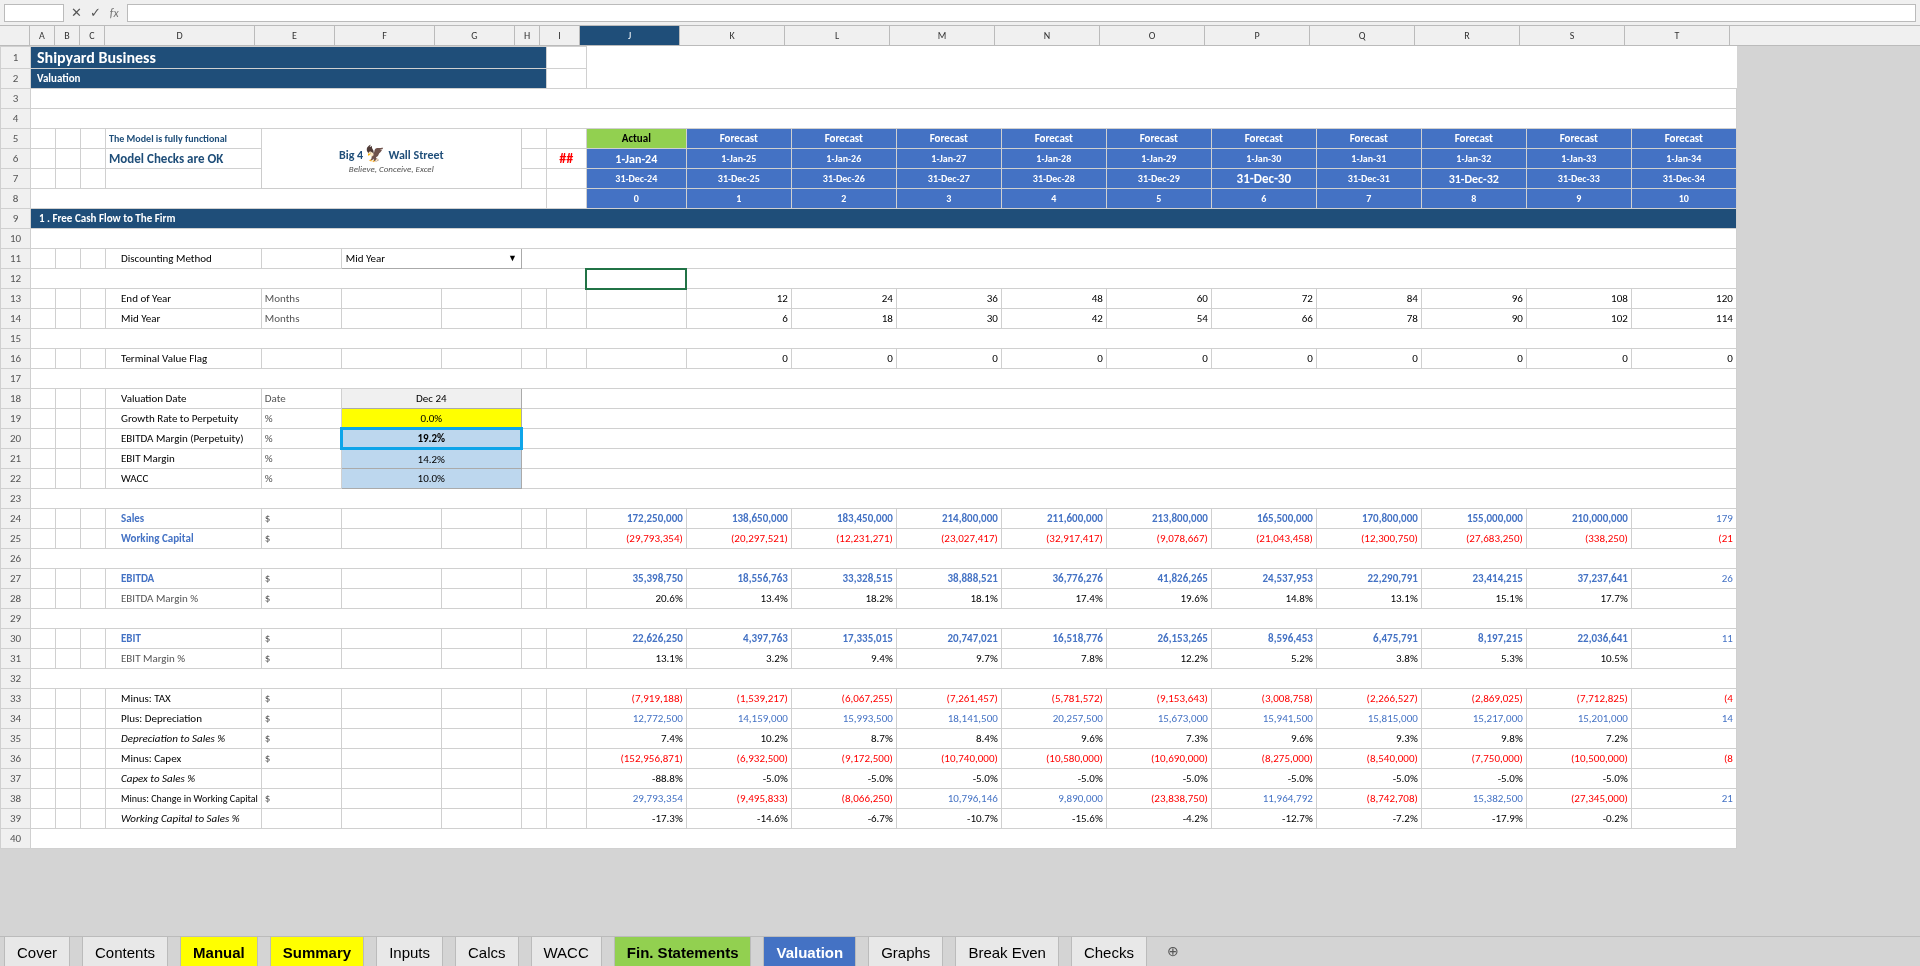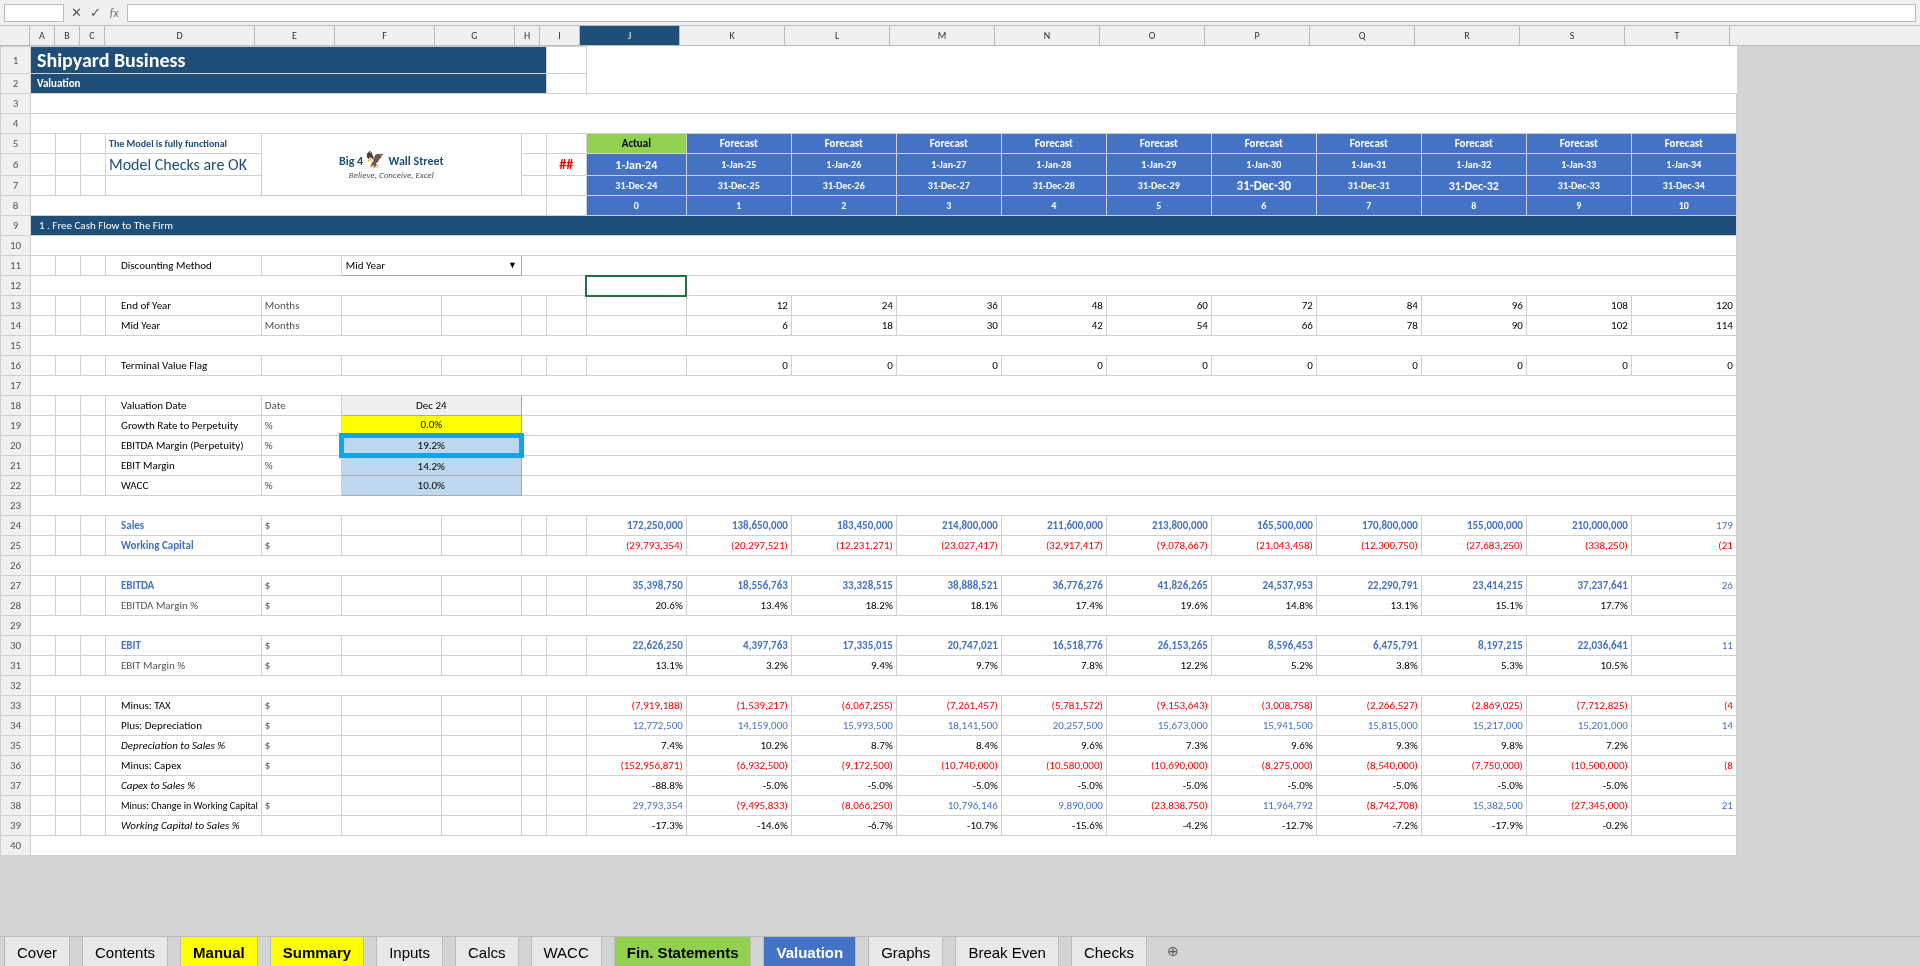--- a/index.html
+++ b/index.html
@@ -59,21 +59,21 @@
       font-size: 10px; color: #555; border: 1px solid #d0d0d0;
     }
 
     
     .blue-header { background: #1F4E79; color: white; font-weight: bold; font-size: 16px; }
     .blue-sub { background: #1F4E79; color: white; font-weight: bold; font-size: 14px; }
     .actual-col { background: #92D050; color: #000; text-align: center; font-weight: bold; }
     .forecast-col { background: #4472C4; color: white; text-align: center; font-weight: bold; }
     .yellow-input { background: #FFFF00; color: #000; text-align: center; }
     .blue-input { background: #BDD7EE; color: #000; text-align: center; }
-    .section-header { background: #1F4E79; color: white; font-weight: normal; }
+    .section-header { background: #1F4E79; color: white; font-weight: bold; }
     .red-text { color: #FF0000; }
     .blue-text { color: #4472C4; }
     .right { text-align: right; }
     .bold { font-weight: bold; }
 
     
     .tab-bar {
       display: flex; align-items: center; background: #d4d4d4;
       height: 30px; border-top: 1px solid #bbb; overflow: hidden;
       padding: 0 4px; gap: 0;
@@ -149,21 +149,21 @@
           <col style="width:105px">
           <col style="width:105px">
           <col style="width:105px">
           <col style="width:105px">
           <col style="width:105px">
         </colgroup>
         <tbody>
 
           <tr>
             <td class="row-num">1</td>
-            <td colspan="8" class="blue-header" style="font-size:20px;padding-left:6px;">Shipyard Business</td>
+            <td colspan="8" class="blue-header" style="font-size:16px;padding-left:6px;">Shipyard Business</td>
             <td></td>
             <td colspan="11" rowspan="2" style="border:none;"></td>
           </tr>
 
           <tr>
             <td class="row-num">2</td>
             <td colspan="8" class="blue-sub" style="padding-left:6px;">Valuation</td>
             <td></td>
           </tr>
 
@@ -203,21 +203,21 @@
             <td class="forecast-col">Forecast</td>
             <td class="forecast-col">Forecast</td>
             <td class="forecast-col">Forecast</td>
           </tr>
 
           <tr>
             <td class="row-num">6</td>
             <td></td>
             <td></td>
             <td></td>
-            <td style="font-size:16px;color:#1F4E79;font-weight:normal;">Model Checks are OK</td>
+            <td style="font-size:13px;color:#1F4E79;font-weight:bold;">Model Checks are OK</td>
 
             <td></td>
             <td style="color:#FF0000;font-size:14px;font-weight:bold;text-align:center;">##</td>
             <td class="forecast-col" style="font-size:12px;margin-top:16px;">1-Jan-24</td>
             <td class="forecast-col" style="font-size:10px;">1-Jan-25</td>
             <td class="forecast-col" style="font-size:10px;">1-Jan-26</td>
             <td class="forecast-col" style="font-size:10px;">1-Jan-27</td>
             <td class="forecast-col" style="font-size:10px;">1-Jan-28</td>
             <td class="forecast-col" style="font-size:10px;">1-Jan-29</td>
             <td class="forecast-col" style="font-size:10px;">1-Jan-30</td>
@@ -400,21 +400,21 @@
             <td colspan="13"></td>
           </tr>
 
           <tr>
             <td class="row-num">20</td>
             <td></td>
             <td></td>
             <td></td>
             <td style="padding-left:15px;">EBITDA Margin (Perpetuity)</td>
             <td style="color:#555;">%</td>
-            <td colspan="2" class="blue-input" style="border:5px solid #0ea5e9;">19.2%</td>
+            <td colspan="2" class="blue-input" style="border:3px solid #0ea5e9;font-weight:bold;">19.2%</td>
             <td colspan="13"></td>
           </tr>
 
           <tr>
             <td class="row-num">21</td>
             <td></td>
             <td></td>
             <td></td>
             <td style="padding-left:15px;">EBIT Margin</td>
             <td style="color:#555;">%</td>

